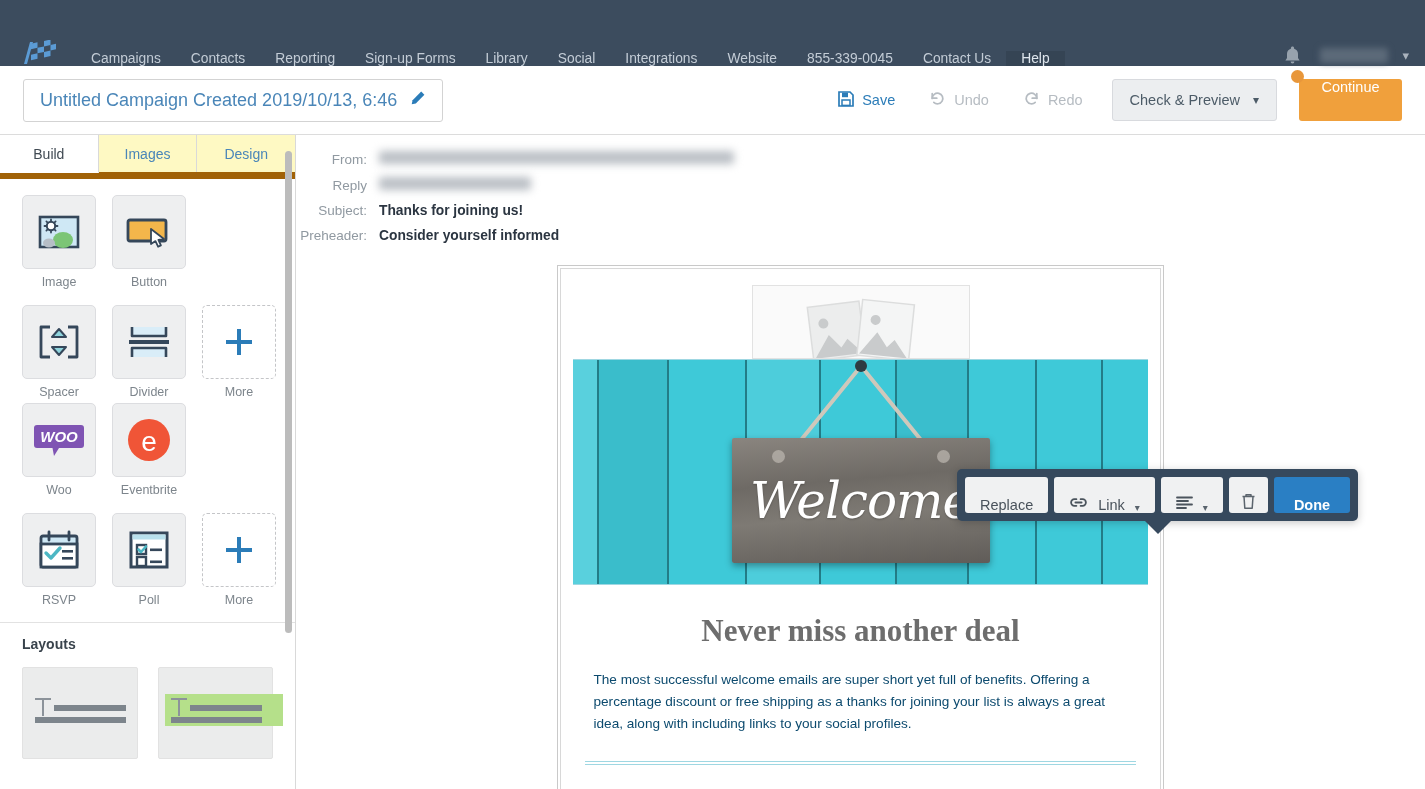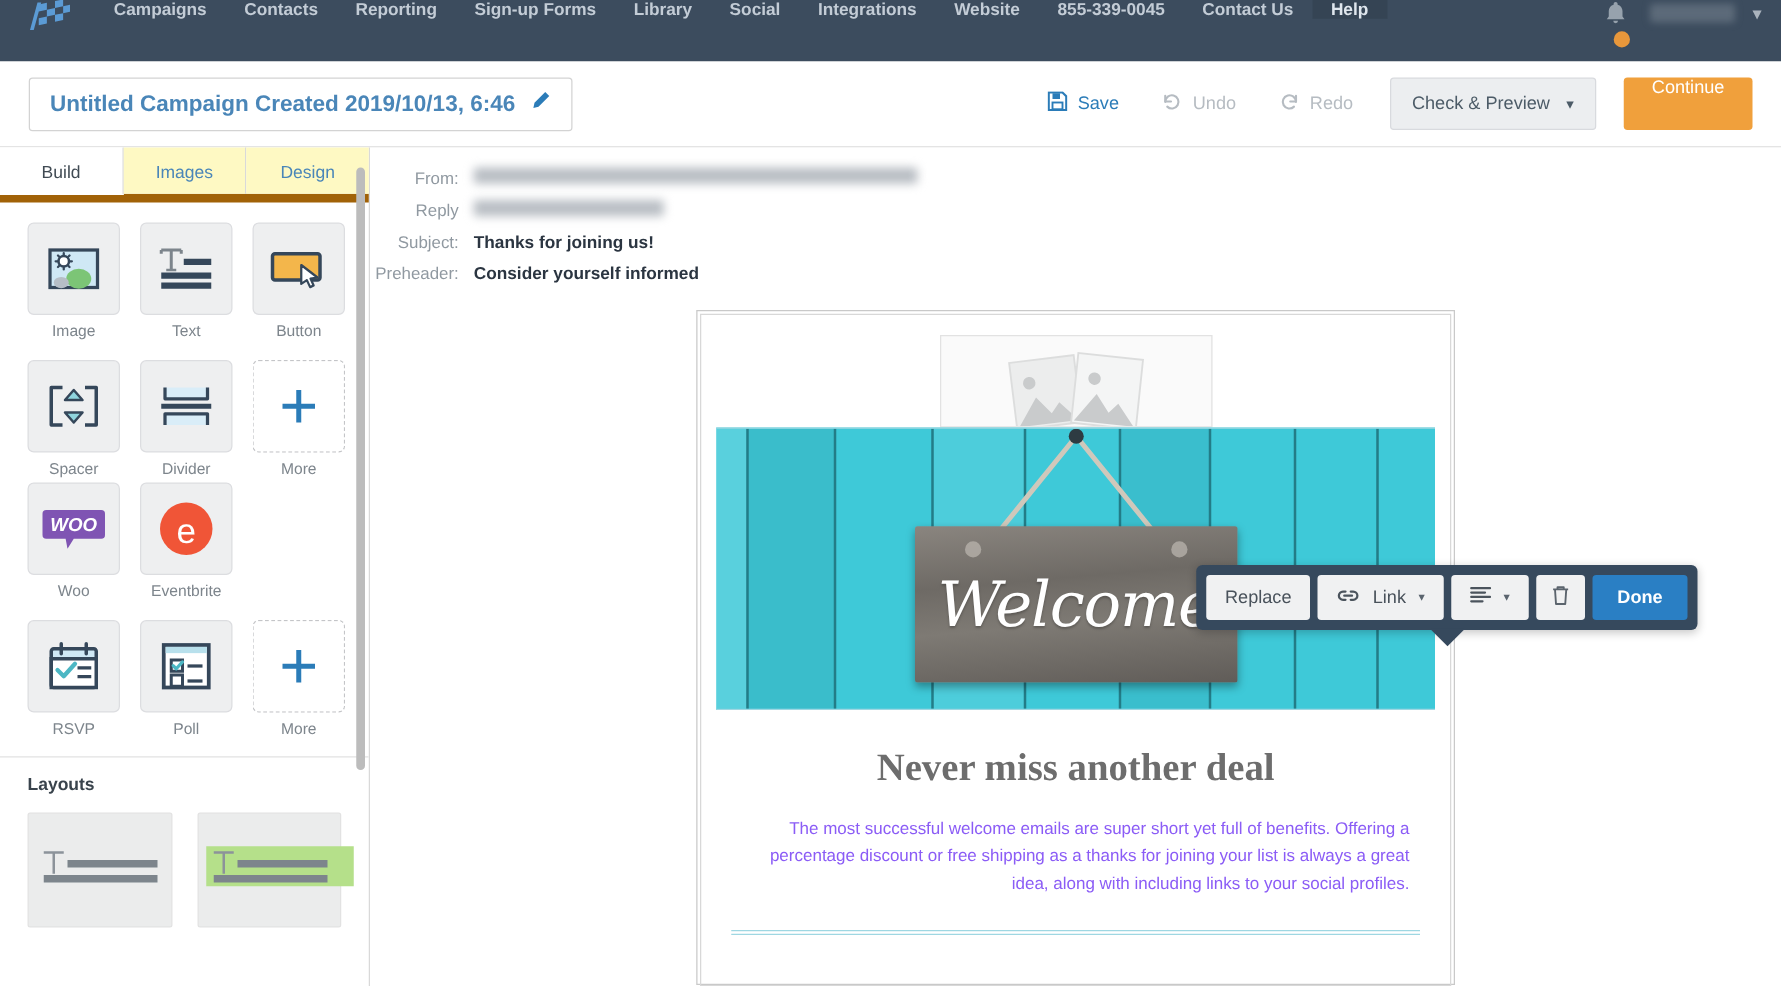--- a/index.html
+++ b/index.html
@@ -5,25 +5,24 @@
   * { box-sizing: border-box; margin: 0; padding: 0; }
   html, body {
     width: 1425px; height: 789px;
     overflow: hidden;
     font-family: "Liberation Sans", sans-serif;
     background: #ffffff;
   }
 
   
   #topnav {
-    height: 49px; width: 100%;
+    height: 66px; width: 100%;
     background: #3c4c5e;
-    display: flex; align-items: flex-start;
+    display: flex; align-items: flex-end;
     position: relative;
-    font-weight: bold;
   }
   #brand-logo {
     width: 76px; display: flex; align-items: center; justify-content: center;
   }
   .nav-item {
     display: flex; align-items: center;
     padding: 0 15px;
     color: #c3ccd6; font-size: 13.8px;
     white-space: nowrap;
     cursor: pointer;
@@ -51,21 +50,21 @@
     border-bottom: 1px solid #dcdcdc;
     display: flex; align-items: center;
     padding: 0 23px;
   }
   #title-box {
     border: 1px solid #d3d3d3; border-radius: 3px;
     height: 43px; display: flex; align-items: center;
     padding: 0 16px; gap: 12px; cursor: text;
     background: #fff;
   }
-  #campaign-title { color: #4a86b8; font-size: 18px; font-weight: bold; }
+  #campaign-title { color: #4a86b8; font-size: 18px; }
   #bar-right { margin-left: auto; display: flex; align-items: center; gap: 0; }
   .barbtn {
     display: flex; align-items: center; gap: 8px;
     font-size: 14.5px; padding: 0 17px; cursor: pointer; height: 40px;
   }
   .barbtn.active { color: #2b7cb8; }
   .barbtn.disabled { color: #b6bcc2; cursor: default; }
   #preview-btn {
     background: #eceef0; border: 1px solid #d8dade; border-radius: 3px;
     height: 42px; display: flex; align-items: center; gap: 13px;
@@ -173,42 +172,42 @@
   #sign-text {
     font-family: "DejaVu Serif", serif; font-style: italic; color: #ffffff;
     font-size: 50px; letter-spacing: -1px; text-shadow: 0 1px 2px rgba(0,0,0,.25);
   }
 
   #headline {
     text-align: center; font-family: "Liberation Serif", serif;
     font-size: 31px; color: #6d6d6d; font-weight: bold; margin-top: 28px;
   }
   #body-copy {
-    margin: 20px auto 16px; width: 534px; text-align: right;
-    font-size: 13.6px; line-height: 1.62; color: #8b5cf6;
+    margin: 20px auto 16px; width: 534px; text-align: left;
+    font-size: 13.6px; line-height: 1.62; color: #0c4a6e;
   }
   #bottom-divider {
     margin: 26px 24px 0; border-top: 1px solid #9fd7e2; height: 4px; border-bottom: 1px solid #9fd7e2;
   }
 
   
   #float-toolbar {
     position: absolute; left: 661px; top: 334px;
     background: #36495d; border-radius: 5px;
     padding: 8px; display: flex; gap: 6px; align-items: center;
     box-shadow: 0 2px 8px rgba(0,0,0,.22);
   }
   #float-toolbar::after {
     content:""; position: absolute; left: 50%; bottom: -13px; transform: translateX(-50%);
     border-left: 14px solid transparent; border-right: 14px solid transparent;
     border-top: 14px solid #36495d;
   }
   .tb-btn {
     background: #f0f1f2; border-radius: 3px; height: 36px;
-    display: flex; align-items: center; justify-content: center; gap: 10px;
+    display: flex; align-items: flex-end; justify-content: center; gap: 10px;
     padding: 0 15px; font-size: 14.5px; color: #49525b; cursor: pointer;
   }
   .tb-btn.done { background: #2a7fc4; color: #ffffff; font-weight: bold; padding: 0 20px; }
   .tb-btn.icononly { padding: 0 12px; }
   .chev { font-size: 10px; color: #5a646e; }
 </style>
 </head>
 <body>
 
 <div id="topnav">
@@ -354,33 +353,20 @@
               <rect x="2" y="2" width="38" height="30" fill="#cfe8f5" stroke="#35475a" stroke-width="2.6"></rect>
               <circle cx="13" cy="11" r="4.2" fill="#fff" stroke="#35475a" stroke-width="2"></circle>
               <path d="M13 4.5v2M13 15.5v2M6.5 11h2M17.5 11h2M8.4 6.4l1.4 1.4M16.2 14.2l1.4 1.4M8.4 15.6l1.4-1.4M16.2 7.8l1.4-1.4" stroke="#35475a" stroke-width="1.8" stroke-linecap="round"></path>
               <ellipse cx="25" cy="25" rx="10" ry="8" fill="#7cc576"></ellipse>
               <ellipse cx="11" cy="28" rx="6" ry="4.5" fill="#b6bec6"></ellipse>
             </svg>
           </div>
           <div class="block-label">Image</div>
         </div>
 
-        <div class="block">
-          <div class="block-icon">
-            <svg width="44" height="36" viewBox="0 0 44 36">
-              <path d="M2 3h16M10 3v16" stroke="#7d858c" stroke-width="2.4" fill="none"></path>
-              <path d="M2 3v3M18 3v3" stroke="#7d858c" stroke-width="2.4"></path>
-              <path d="M6 19h8" stroke="#7d858c" stroke-width="2"></path>
-              <rect x="20" y="10" width="22" height="5" fill="#35475a"></rect>
-              <rect x="2" y="21" width="40" height="5" fill="#35475a"></rect>
-              <rect x="2" y="29" width="40" height="5" fill="#35475a"></rect>
-            </svg>
-          </div>
-          <div class="block-label">Text</div>
-        </div>
 
         <div class="block">
           <div class="block-icon">
             <svg width="46" height="34" viewBox="0 0 46 34">
               <rect x="2" y="5" width="38" height="21" rx="2" fill="#f3b64b" stroke="#35475a" stroke-width="2.8"></rect>
               <path d="M25 14l13 10-5.6.8 2.5 5.6-2.8 1.3-2.6-5.6-4.5 3z" fill="#fff" stroke="#35475a" stroke-width="1.8" stroke-linejoin="round"></path>
             </svg>
           </div>
           <div class="block-label">Button</div>
         </div>

